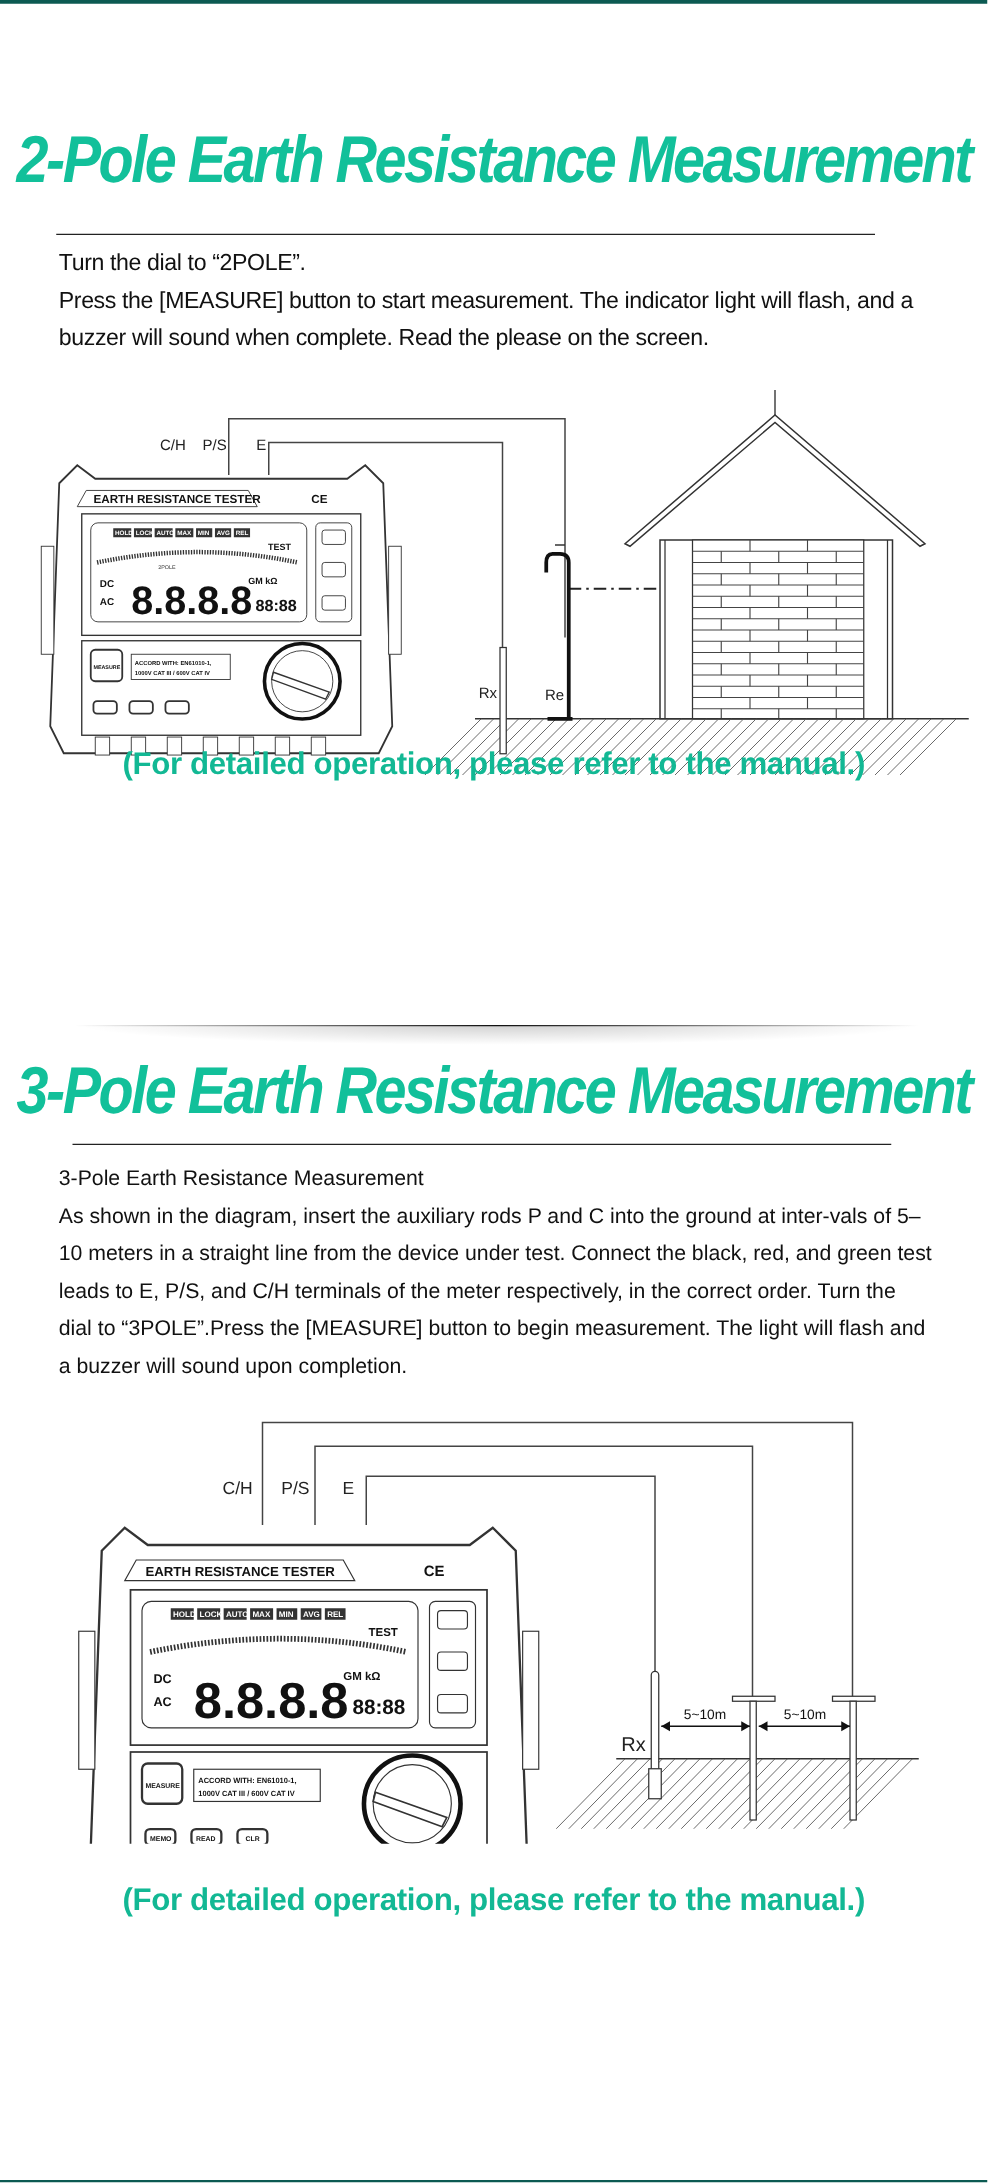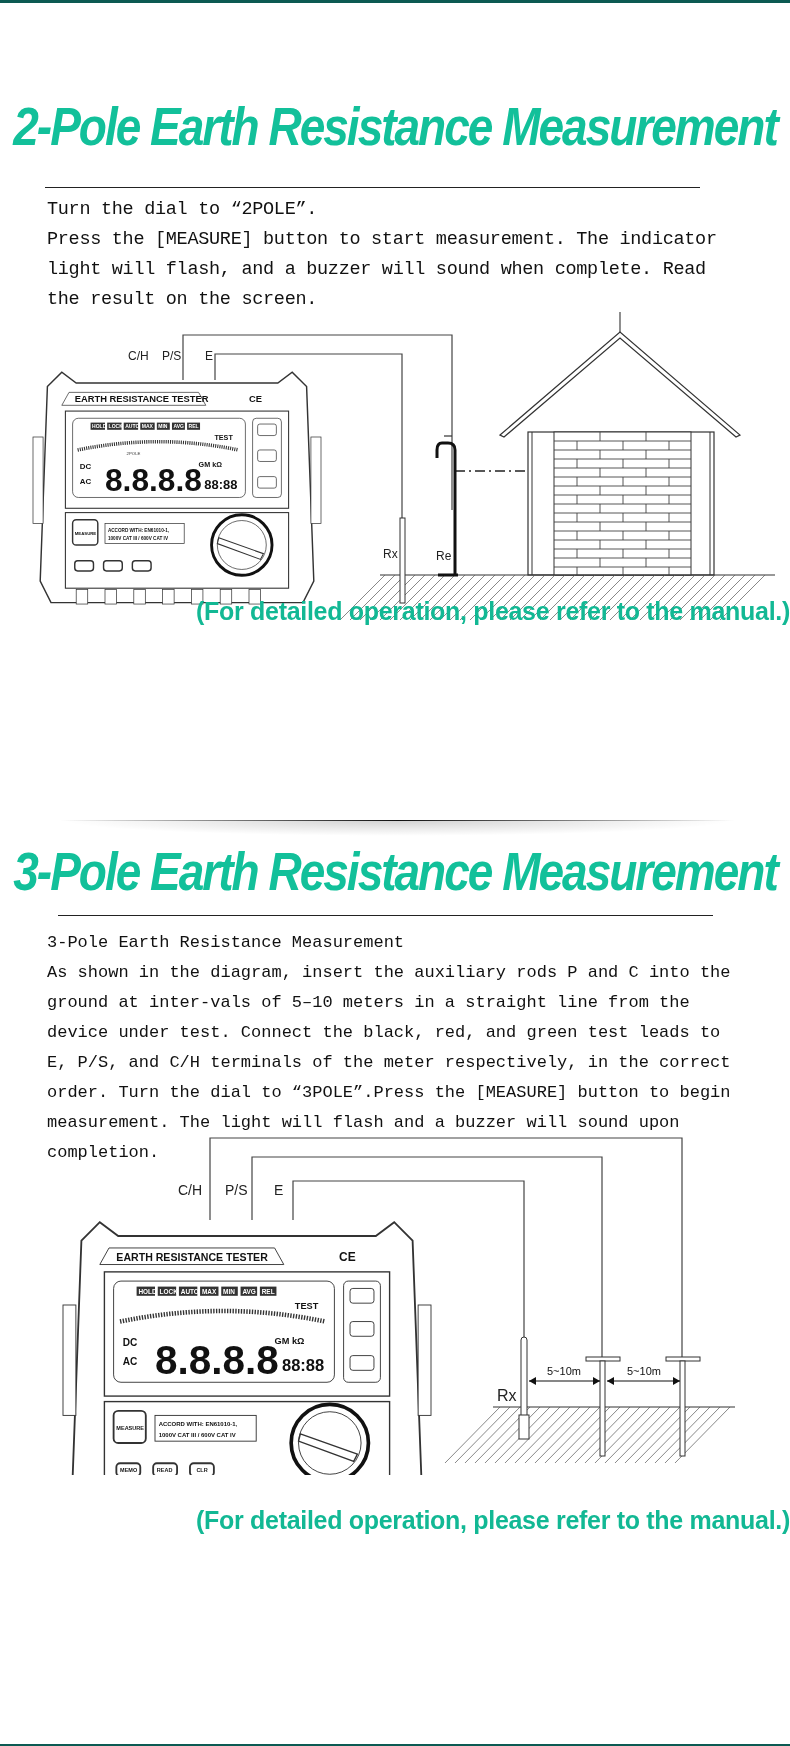--- a/index.html
+++ b/index.html
@@ -2,39 +2,39 @@
 <html><head>
 <meta charset="utf-8">
 <style>
   html,body{margin:0;padding:0;background:#fff;}
   body{width:790px;height:1746px;position:relative;overflow:hidden;font-family:"Liberation Sans",sans-serif;color:#111;}
   .topbar{position:absolute;left:0;top:0;width:790px;height:3px;background:#0c5a52;}
   .botbar{position:absolute;left:0;bottom:0;width:790px;height:2px;background:#0c5a52;}
   .title{position:absolute;left:0;width:790px;text-align:center;font-family:"Liberation Sans",sans-serif;font-weight:bold;font-style:italic;font-size:46px;letter-spacing:-2px;color:#12c09a;transform:scaleY(1.15);}
   .rule{position:absolute;height:1px;background:#222;}
   .para{position:absolute;left:47px;width:700px;font-size:18.5px;line-height:30px;color:#111;}
-  .para p{margin:0;font-family:Liberation Mono, monospace;}
+  .para p{margin:0;}
   .para.cn{font-family:"Liberation Sans",sans-serif;letter-spacing:-0.3px;}
   .para.sm{font-size:17px;line-height:30px;}
-  .note{position:absolute;left:0;width:790px;text-align:right;font-weight:bold;font-size:25px;color:#12b894;letter-spacing:-0.3px;}
+  .note{position:absolute;left:0;width:790px;text-align:center;font-weight:bold;font-size:25px;color:#12b894;letter-spacing:-0.3px;}
   .shadowline{position:absolute;left:60px;width:675px;top:820px;height:16px;background:radial-gradient(ellipse at 50% 0%,rgba(0,0,0,0.18),rgba(0,0,0,0) 70%);}
   .shadowline:before{content:"";position:absolute;left:0;right:0;top:0;height:1px;background:linear-gradient(90deg,rgba(0,0,0,0),#111 50%,rgba(0,0,0,0));}
   svg text{font-family:"Liberation Sans",sans-serif;}
   .diag{position:absolute;}
 </style>
 </head>
 <body>
 
 <div class="topbar"></div>
 
 <div class="title" style="top:100px;">2-Pole Earth Resistance Measurement</div>
 <div class="rule" style="left:45px;width:655px;top:187px;"></div>
 <div class="para cn" style="top:195px;">
   <p>Turn the dial to “2POLE”.</p>
-  <p>Press the [MEASURE] button to start measurement. The indicator light will flash, and a buzzer will sound when complete. Read the result on the screen.</p>
+  <p>Press the [MEASURE] button to start measurement. The indicator light will flash, and a buzzer will sound when complete. Read the please on the screen.</p>
 </div>
 
 <svg class="diag" style="left:0;top:300px;" width="790" height="330">
 
   <polyline points="183,80 183,35 452,35 452,210" fill="none" stroke="#444" stroke-width="1.2"></polyline>
   <polyline points="215,80 215,54 402,54 402,220" fill="none" stroke="#444" stroke-width="1.2"></polyline>
   <line x1="620" y1="12" x2="620" y2="32" stroke="#444" stroke-width="1.2"></line>
 
   <line x1="455" y1="171" x2="528" y2="171" stroke="#222" stroke-width="1.5" stroke-dasharray="10,4,2,4"></line>
 

